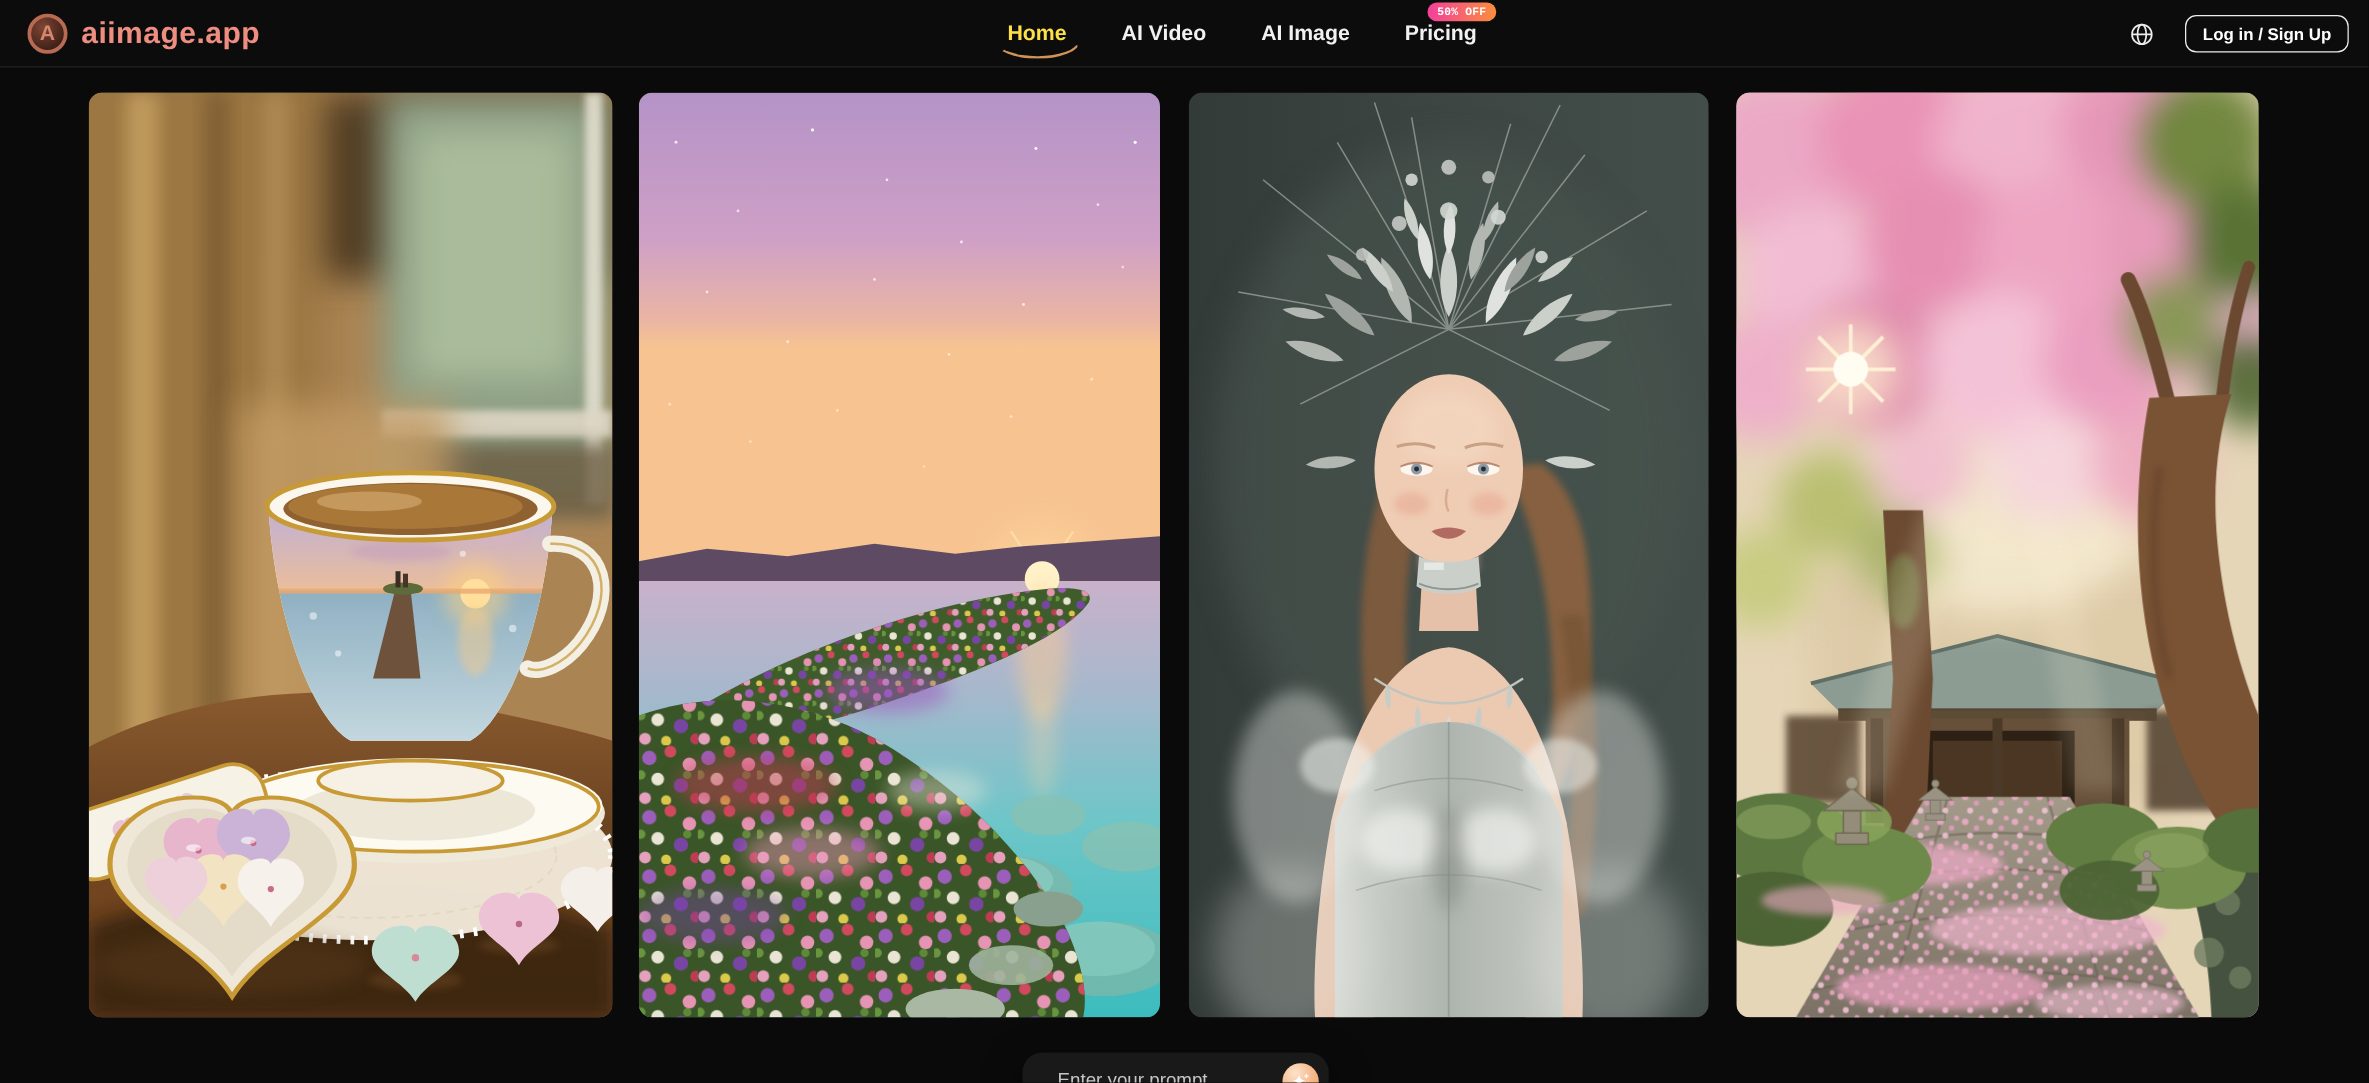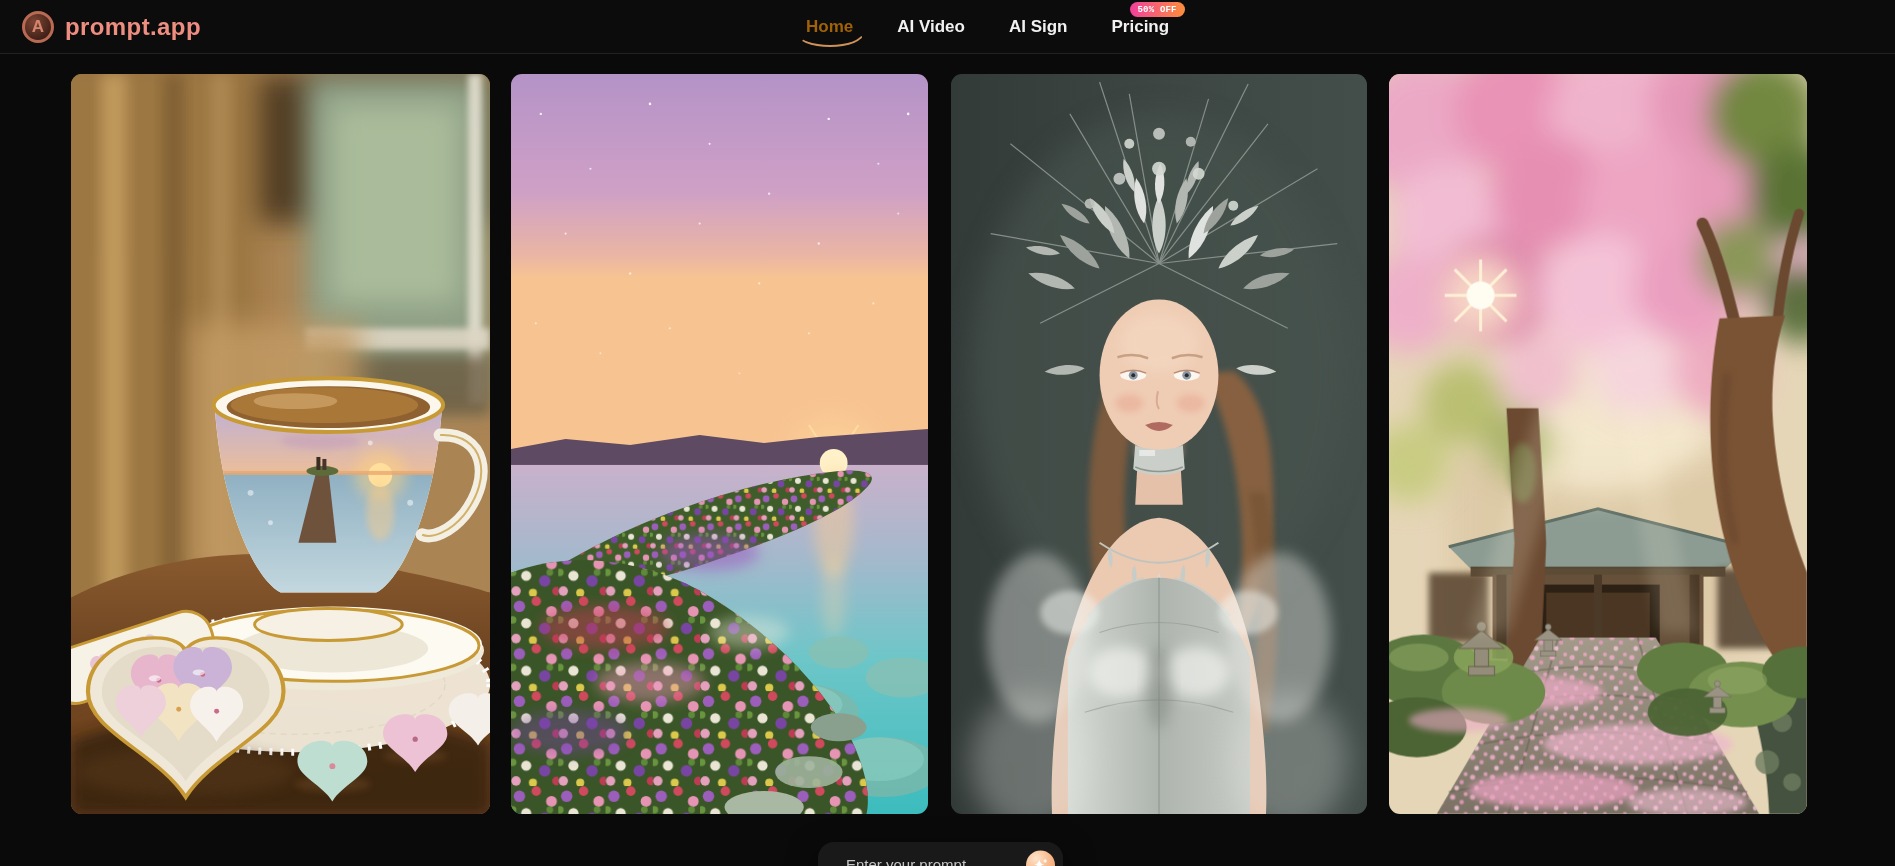--- a/index.html
+++ b/index.html
@@ -12,21 +12,21 @@
   .logo{position:absolute;left:22px;top:0;height:54px;display:flex;align-items:center;gap:11px;cursor:pointer;}
   .logo-mark{width:32px;height:32px;border-radius:50%;border:3px solid #b96a53;
              background:radial-gradient(circle at 35% 30%,#7e4534,#2a140e);
              display:grid;place-items:center;box-sizing:border-box;}
   .logo-mark span{color:#d4876e;font-size:17px;font-weight:800;line-height:1;transform:translateY(-1px);}
   .logo-text{color:#ee8e80;font-size:24px;font-weight:700;letter-spacing:.4px;}
 
   .nav{position:absolute;left:806px;top:0;height:54px;display:flex;align-items:stretch;gap:44px;}
   .nav-item{position:relative;display:flex;align-items:center;color:#f1f1f1;
             font-size:17px;font-weight:600;cursor:pointer;white-space:nowrap;}
-  .nav-item.active{color:#a16207;}
+  .nav-item.active{color:#fde047;}
   .nav-underline{position:absolute;left:50%;transform:translateX(-50%);bottom:7px;
                  width:64px;height:10px;border:2px solid transparent;
                  border-bottom-color:#cf9257;border-radius:0 0 50% 50%/0 0 100% 100%;}
   .nav-badge{position:absolute;top:2px;left:18px;padding:2.5px 8px;border-radius:999px;
              background:linear-gradient(90deg,#f2409c,#fb8e3c);color:#fff;
              font-size:9px;font-weight:700;letter-spacing:.2px;white-space:nowrap;font-family:Liberation Mono, monospace;}
 
   .actions{position:absolute;right:16px;top:0;height:54px;display:flex;align-items:center;gap:24px;}
   .globe-btn{width:22px;height:22px;display:grid;place-items:center;cursor:pointer;}
   .login-btn{height:30px;padding:0 13px;display:flex;align-items:center;background:transparent;
@@ -56,40 +56,50 @@
             display:grid;place-items:center;}
 </style>
 </head>
 <body>
 
 <header class="topbar">
   <div class="logo">
     <div class="logo-mark">
       <span>A</span>
     </div>
-    <div class="logo-text">prompt.app</div>
+    <div class="logo-text">aiimage.app</div>
   </div>
 
   <nav class="nav">
     <div class="nav-item active">
       <span>Home</span>
       <span class="nav-underline"></span>
     </div>
     <div class="nav-item">
       <span>AI Video</span>
     </div>
     <div class="nav-item">
-      <span>AI Sign</span>
+      <span>AI Image</span>
     </div>
     <div class="nav-item">
       <span>Pricing</span>
       <span class="nav-badge">50% OFF</span>
     </div>
   </nav>
 
+  <div class="actions">
+    <div class="globe-btn">
+      <svg width="21" height="21" viewBox="0 0 24 24" fill="none" stroke="#ececec" stroke-width="1.6">
+        <circle cx="12" cy="12" r="9"></circle>
+          <ellipse cx="12" cy="12" rx="4" ry="9"></ellipse>
+          <line x1="3" y1="12" x2="21" y2="12"></line>
+      </svg>
+    </div>
+    <button class="login-btn">Log in / Sign Up</button>
+  </div>
 </header>
 
 <main>
 
   <figure class="card" id="card1" style="margin:0" aria-label="Porcelain teacup with painted ocean sunset, heart-shaped chocolates in a heart box on a lace doily">
     <svg viewBox="0 0 420 742" preserveAspectRatio="none">
       <defs>
         <filter id="b14" x="-40%" y="-40%" width="180%" height="180%">
             <feGaussianBlur stdDeviation="14"></feGaussianBlur>
           </filter>

